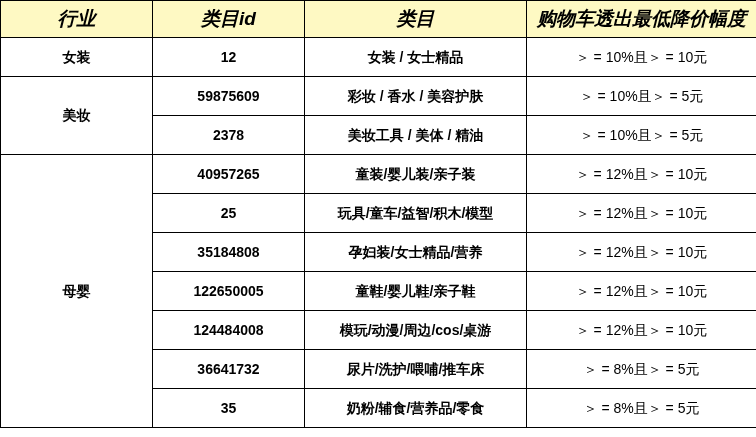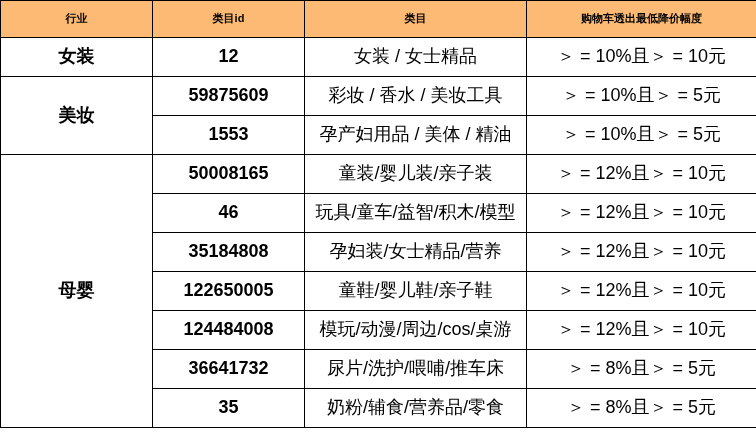--- a/index.html
+++ b/index.html
@@ -21,42 +21,43 @@
   table.cat-table col.c0 { width: 152px; }
   table.cat-table col.c1 { width: 152px; }
   table.cat-table col.c2 { width: 222px; }
   table.cat-table col.c3 { width: 230px; }
 
   table.cat-table th,
   table.cat-table td {
     border: 1px solid #000000;
     text-align: center;
     vertical-align: middle;
-    font-size: 18px;
+    font-size: 14px;
     color: #000000;
     padding: 0;
     height: 38px;
     line-height: 1.2;
   }
   table.cat-table thead th {
-    background: #fdba74;
+    background: #fef9c3;
     font-weight: bold;
-    font-size: 11px;
+    font-size: 19px;
     height: 36px;
+    font-style: italic;
   }
   td.industry {
     font-weight: bold;
     font-size: 15px;
   }
   td.catid {
     font-weight: bold;
     font-size: 14px;
   }
   td.catname {
-    font-weight: normal;
+    font-weight: bold;
     font-size: 14px;
     margin-left: 31px;
   }
   td.discount {
     font-size: 14px;
   }
 </style>
 </head>
 <body>
 
@@ -80,37 +81,37 @@
     <tr>
       <td class="industry" rowspan="1">女装</td>
       <td class="catid">12</td>
       <td class="catname">女装 / 女士精品</td>
       <td class="discount">＞ = 10%且＞ = 10元</td>
     </tr>
 
     <tr>
       <td class="industry" rowspan="2">美妆</td>
       <td class="catid">59875609</td>
-      <td class="catname">彩妆 / 香水 / 美妆工具</td>
+      <td class="catname">彩妆 / 香水 / 美容护肤</td>
       <td class="discount">＞ = 10%且＞ = 5元</td>
     </tr>
     <tr>
-      <td class="catid">1553</td>
-      <td class="catname">孕产妇用品 / 美体 / 精油</td>
+      <td class="catid">2378</td>
+      <td class="catname">美妆工具 / 美体 / 精油</td>
       <td class="discount">＞ = 10%且＞ = 5元</td>
     </tr>
 
     <tr>
       <td class="industry" rowspan="7">母婴</td>
-      <td class="catid">50008165</td>
+      <td class="catid">40957265</td>
       <td class="catname">童装/婴儿装/亲子装</td>
       <td class="discount">＞ = 12%且＞ = 10元</td>
     </tr>
     <tr>
-      <td class="catid">46</td>
+      <td class="catid">25</td>
       <td class="catname">玩具/童车/益智/积木/模型</td>
       <td class="discount">＞ = 12%且＞ = 10元</td>
     </tr>
     <tr>
       <td class="catid">35184808</td>
       <td class="catname">孕妇装/女士精品/营养</td>
       <td class="discount">＞ = 12%且＞ = 10元</td>
     </tr>
     <tr>
       <td class="catid">122650005</td>

